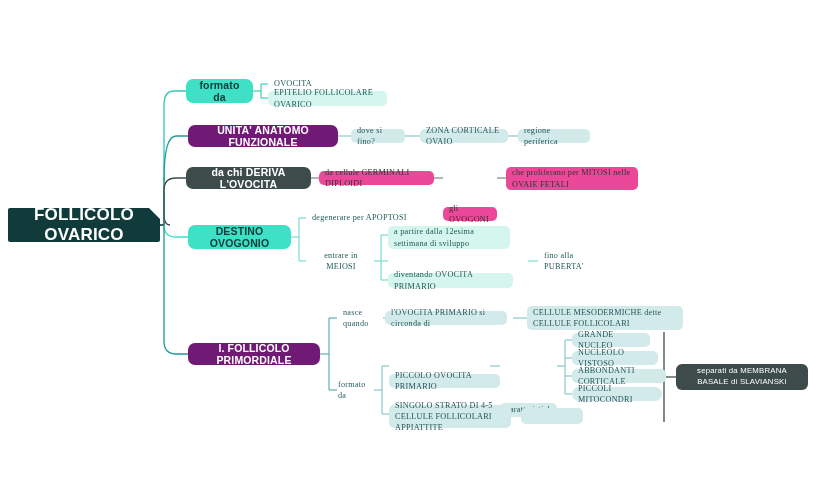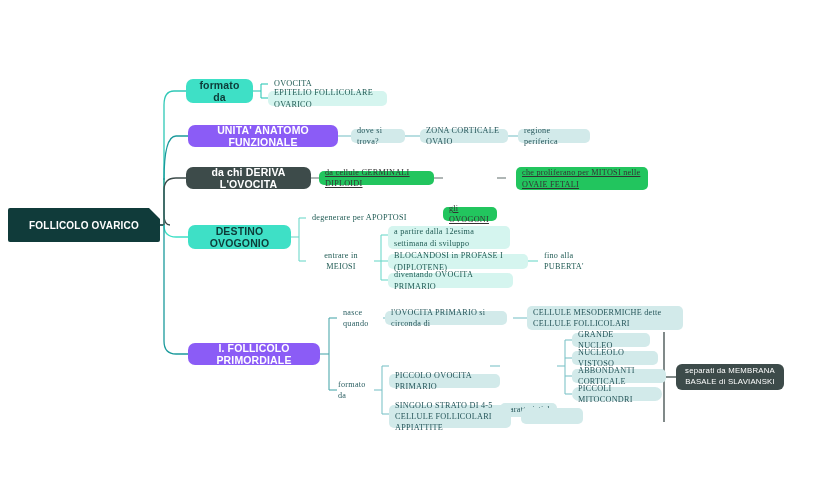--- a/index.html
+++ b/index.html
@@ -30,21 +30,21 @@
     align-items: center;
     justify-content: center;
     text-align: center;
   }
 
   
   .root {
     background: #103b3a;
     color: #ffffff;
     font-weight: bold;
-    font-size: 10px;
+    font-size: 17px;
     letter-spacing: 0.2px;
     border-radius: 2px;
   }
   .root .fold {
     position: absolute;
     top: 0;
     right: 0;
     width: 11px;
     height: 11px;
     background: #ffffff;
@@ -53,37 +53,37 @@
 
   
   .l1 {
     border-radius: 7px;
     font-size: 10.5px;
     font-weight: bold;
     letter-spacing: 0.15px;
     padding: 0 8px;
   }
   .l1.mint   { background: #3ee0c6; color: #0d3b38; }
-  .l1.teal   { background: #8b5cf6; color: #ffffff; }
+  .l1.teal   { background: #701a75; color: #ffffff; }
   .l1.dark   { background: #3d4b4a; color: #ffffff; }
 
   
   .chip {
     border-radius: 5px;
     font-family: "Liberation Serif", serif;
     font-size: 8.2px;
     letter-spacing: 0.25px;
     padding: 3px 6px;
     line-height: 1.35;
     text-align: left;
     justify-content: flex-start;
   }
   .chip.pale   { background: #d2eaea; color: #26565a; }
   .chip.mintp  { background: #d5f5ef; color: #1f5a53; }
-  .chip.gray   { background: #22c55e; color: #333333; text-decoration: underline; }
+  .chip.gray   { background: #ec4899; color: #333333; }
   .chip.plain  { background: transparent; color: #2b5f62; }
   .chip.plainm { background: transparent; color: #1f5a53; }
 
   .darkbox {
     background: #3d4b4a;
     color: #ffffff;
     border-radius: 6px;
     font-size: 7.8px;
     letter-spacing: 0.2px;
     line-height: 1.4;
@@ -177,57 +177,54 @@
     <span>EPITELIO FOLLICOLARE OVARICO</span>
   </div>
   <div class="node chip plainm" style="left:268px; top:76px; width:110px; height:15px;">
     <span>OVOCITA</span>
   </div>
 
   <div class="node l1 teal" style="left:188px; top:125px; width:150px; height:22px;">
     <span>UNITA' ANATOMO FUNZIONALE</span>
   </div>
   <div class="node chip pale" style="left:351px; top:129px; width:54px; height:14px;">
-    <span>dove si trova?</span>
+    <span>dove si fino?</span>
   </div>
   <div class="node chip pale" style="left:420px; top:129px; width:88px; height:14px;">
     <span>ZONA CORTICALE OVAIO</span>
   </div>
   <div class="node chip pale" style="left:518px; top:129px; width:72px; height:14px;">
     <span>regione periferica</span>
   </div>
 
   <div class="node l1 dark" style="left:186px; top:167px; width:125px; height:22px;">
     <span>da chi DERIVA L'OVOCITA</span>
   </div>
   <div class="node chip gray" style="left:319px; top:171px; width:115px; height:14px;">
     <span>da cellule GERMINALI DIPLOIDI</span>
   </div>
   <div class="node chip gray" style="left:443px; top:171px; width:54px; height:14px;margin-top:36px;">
     <span>gli OVOGONI</span>
   </div>
-  <div class="node chip gray" style="left:506px; top:167px; width:132px; height:23px;margin-left:10px;">
+  <div class="node chip gray" style="left:506px; top:167px; width:132px; height:23px;">
     <span>che proliferano per MITOSI nelle OVAIE FETALI</span>
   </div>
 
   <div class="node l1 mint" style="left:188px; top:225px; width:103px; height:24px;">
     <span>DESTINO OVOGONIO</span>
   </div>
   <div class="node chip plainm" style="left:306px; top:211px; width:120px; height:14px;">
     <span>degenerare per APOPTOSI</span>
   </div>
   <div class="node chip plainm" style="left:306px; top:254px; width:70px; height:14px;text-align:center;">
     <span>entrare in MEIOSI</span>
   </div>
   <div class="node chip mintp" style="left:388px; top:226px; width:122px; height:23px;">
     <span>a partire dalla 12esima settimana di sviluppo</span>
   </div>
-  <div class="node chip mintp" style="left:388px; top:254px; width:140px; height:15px;">
-    <span>BLOCANDOSI in PROFASE I (DIPLOTENE)</span>
-  </div>
   <div class="node chip mintp" style="left:388px; top:273px; width:125px; height:15px;">
     <span>diventando OVOCITA PRIMARIO</span>
   </div>
   <div class="node chip plainm" style="left:538px; top:254px; width:80px; height:14px;">
     <span>fino alla PUBERTA'</span>
   </div>
 
   <div class="node l1 teal" style="left:188px; top:343px; width:132px; height:22px;">
     <span>I. FOLLICOLO PRIMORDIALE</span>
   </div>
@@ -265,17 +262,17 @@
     <span>PICCOLI MITOCONDRI</span>
   </div>
 
   <div class="node chip pale" style="left:389px; top:405px; width:122px; height:23px;">
     <span>SINGOLO STRATO DI 4-5 CELLULE FOLLICOLARI APPIATTITE</span>
   </div>
   <div class="node chip pale" style="left:521px; top:408px; width:62px; height:16px;">
     <span></span>
   </div>
 
-  <div class="node darkbox" style="left:676px; top:364px; width:108px; height:26px;">
+  <div class="node darkbox" style="left:676px; top:364px; width:132px; height:26px;">
     <span>separati da MEMBRANA BASALE di SLAVIANSKI</span>
   </div>
 
 </div>
 
 </body></html>

